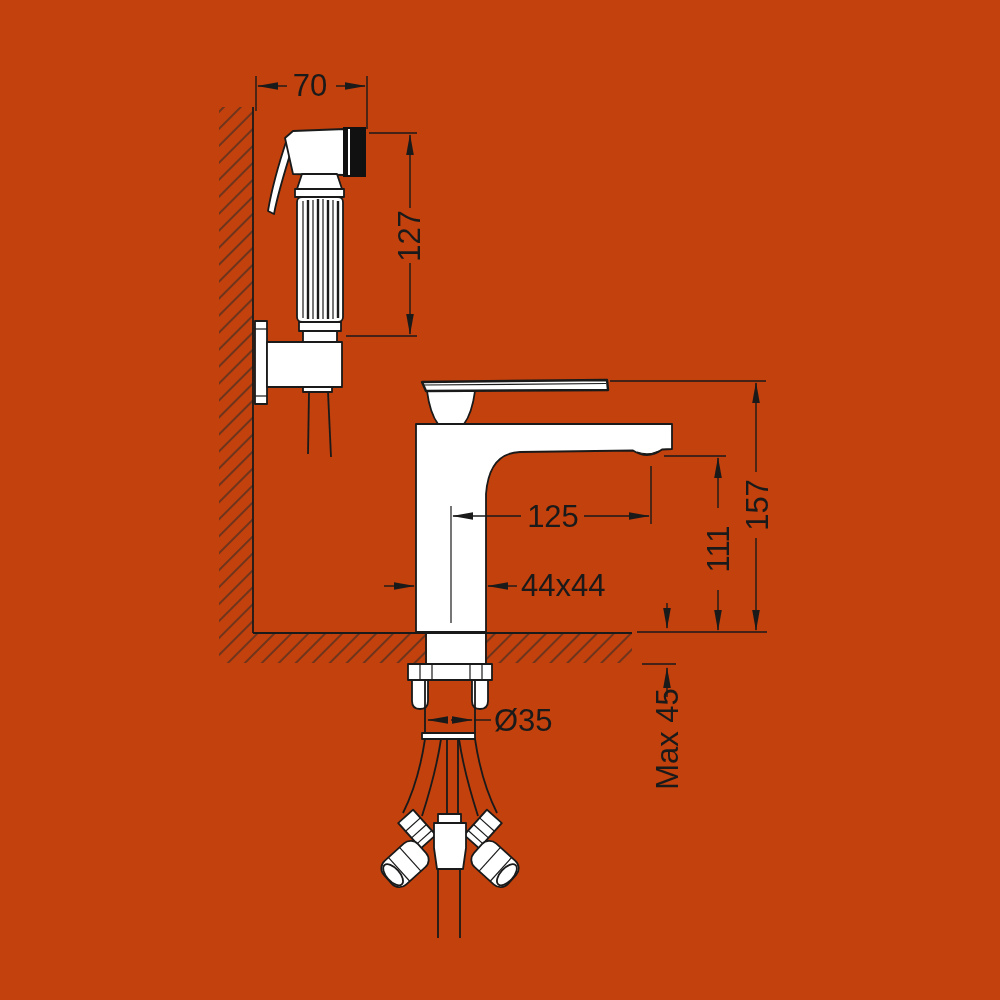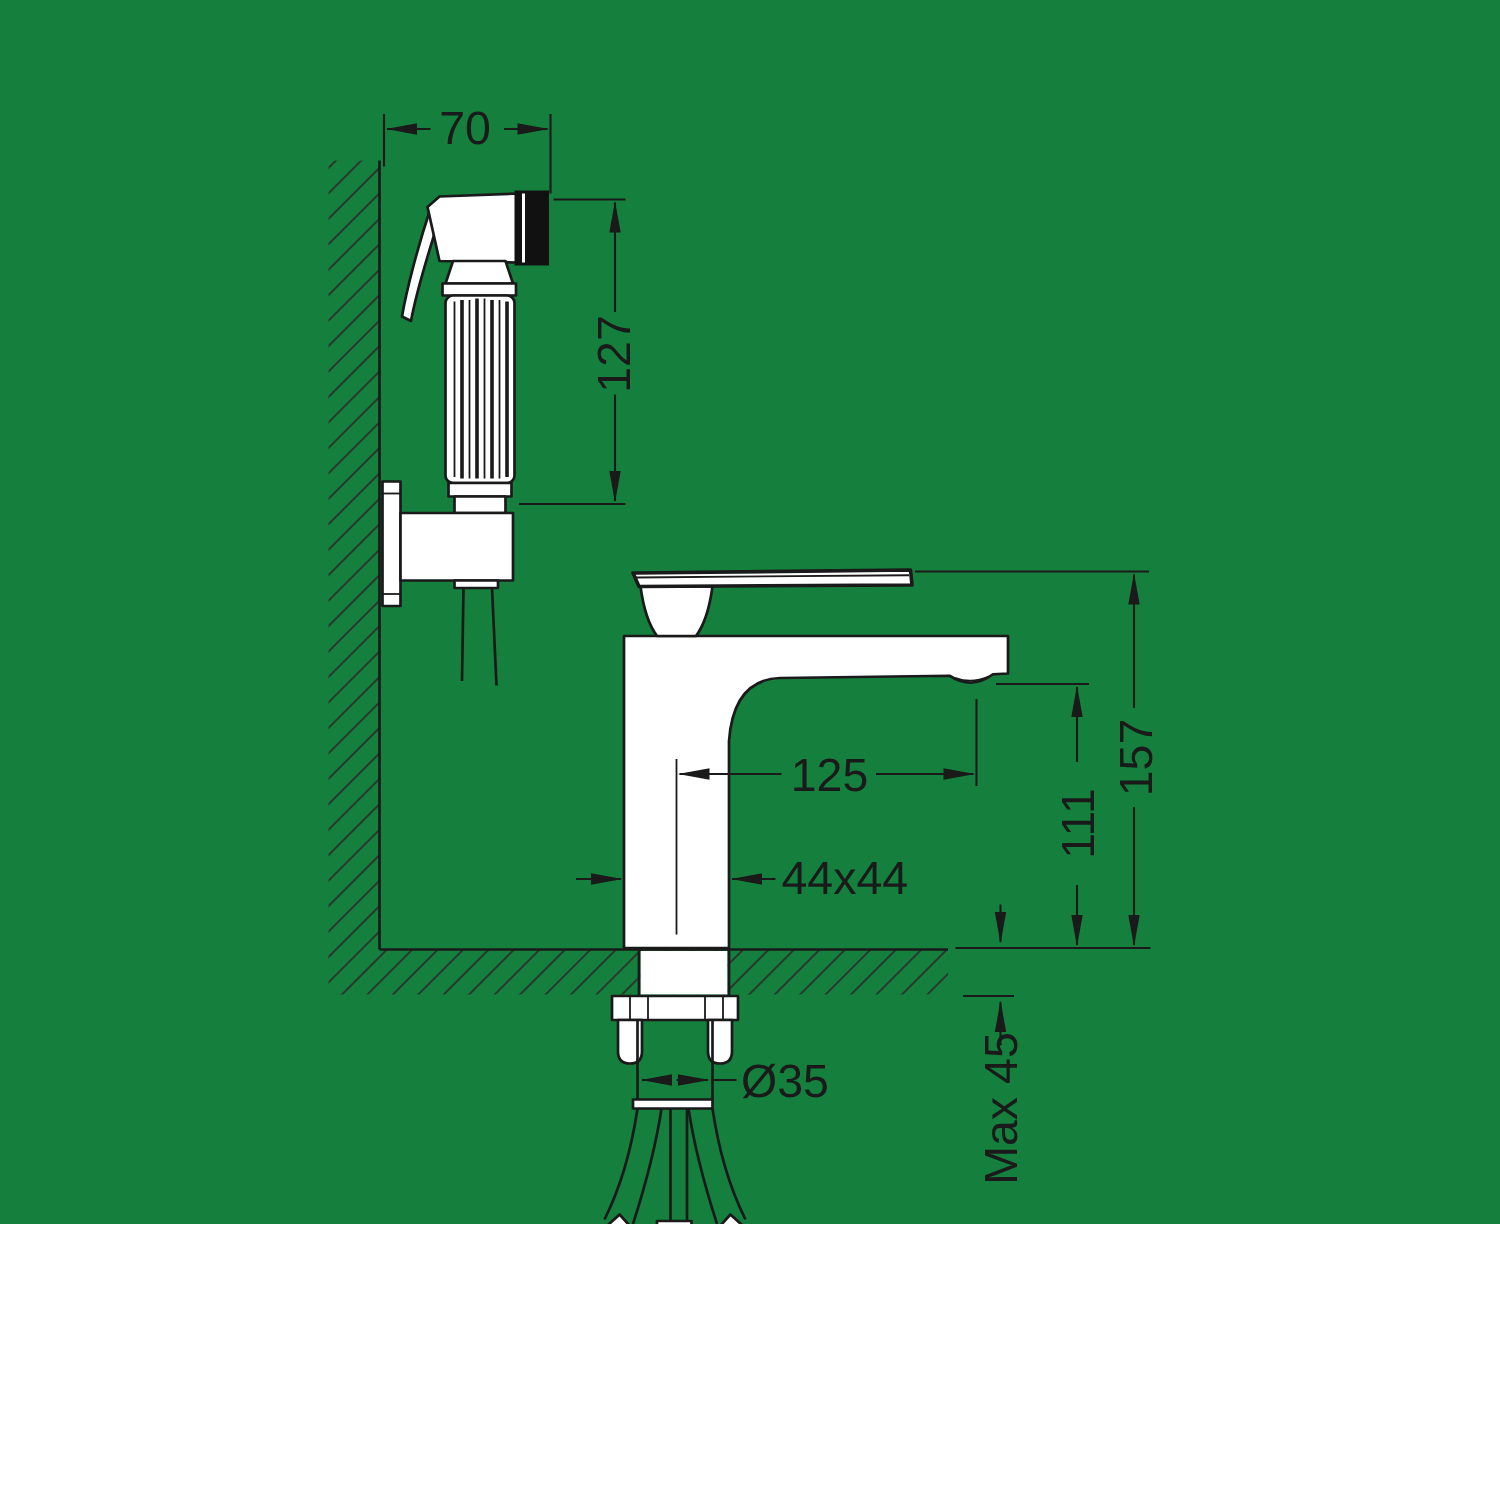--- a/index.html
+++ b/index.html
@@ -1,16 +1,16 @@
 <!DOCTYPE html>
 <html><head>
 <meta charset="utf-8">
 <style>
   html,body{margin:0;padding:0;background:#fff;}
-  .stage{position:relative;width:1000px;height:816px;background:#15803d;overflow:hidden;}
+  .stage{position:relative;width:1000px;height:1000px;background:#c2410c;overflow:hidden;}
   svg{display:block;}
   .fw{fill:#ffffff;stroke:#1a1a1a;stroke-width:1.8;stroke-linejoin:round;}
   .ln{fill:none;stroke:#1a1a1a;stroke-width:1.8;stroke-linecap:butt;}
   .bold{stroke-width:2.4;}
   .thin{stroke-width:1.2;}
   .dim{fill:none;stroke:#1a1a1a;stroke-width:1.4;}
   .rib{stroke:#1a1a1a;}
   text.d{font-family:"Liberation Sans", sans-serif;font-size:31px;fill:#1a1a1a;}
 </style>
 </head>

